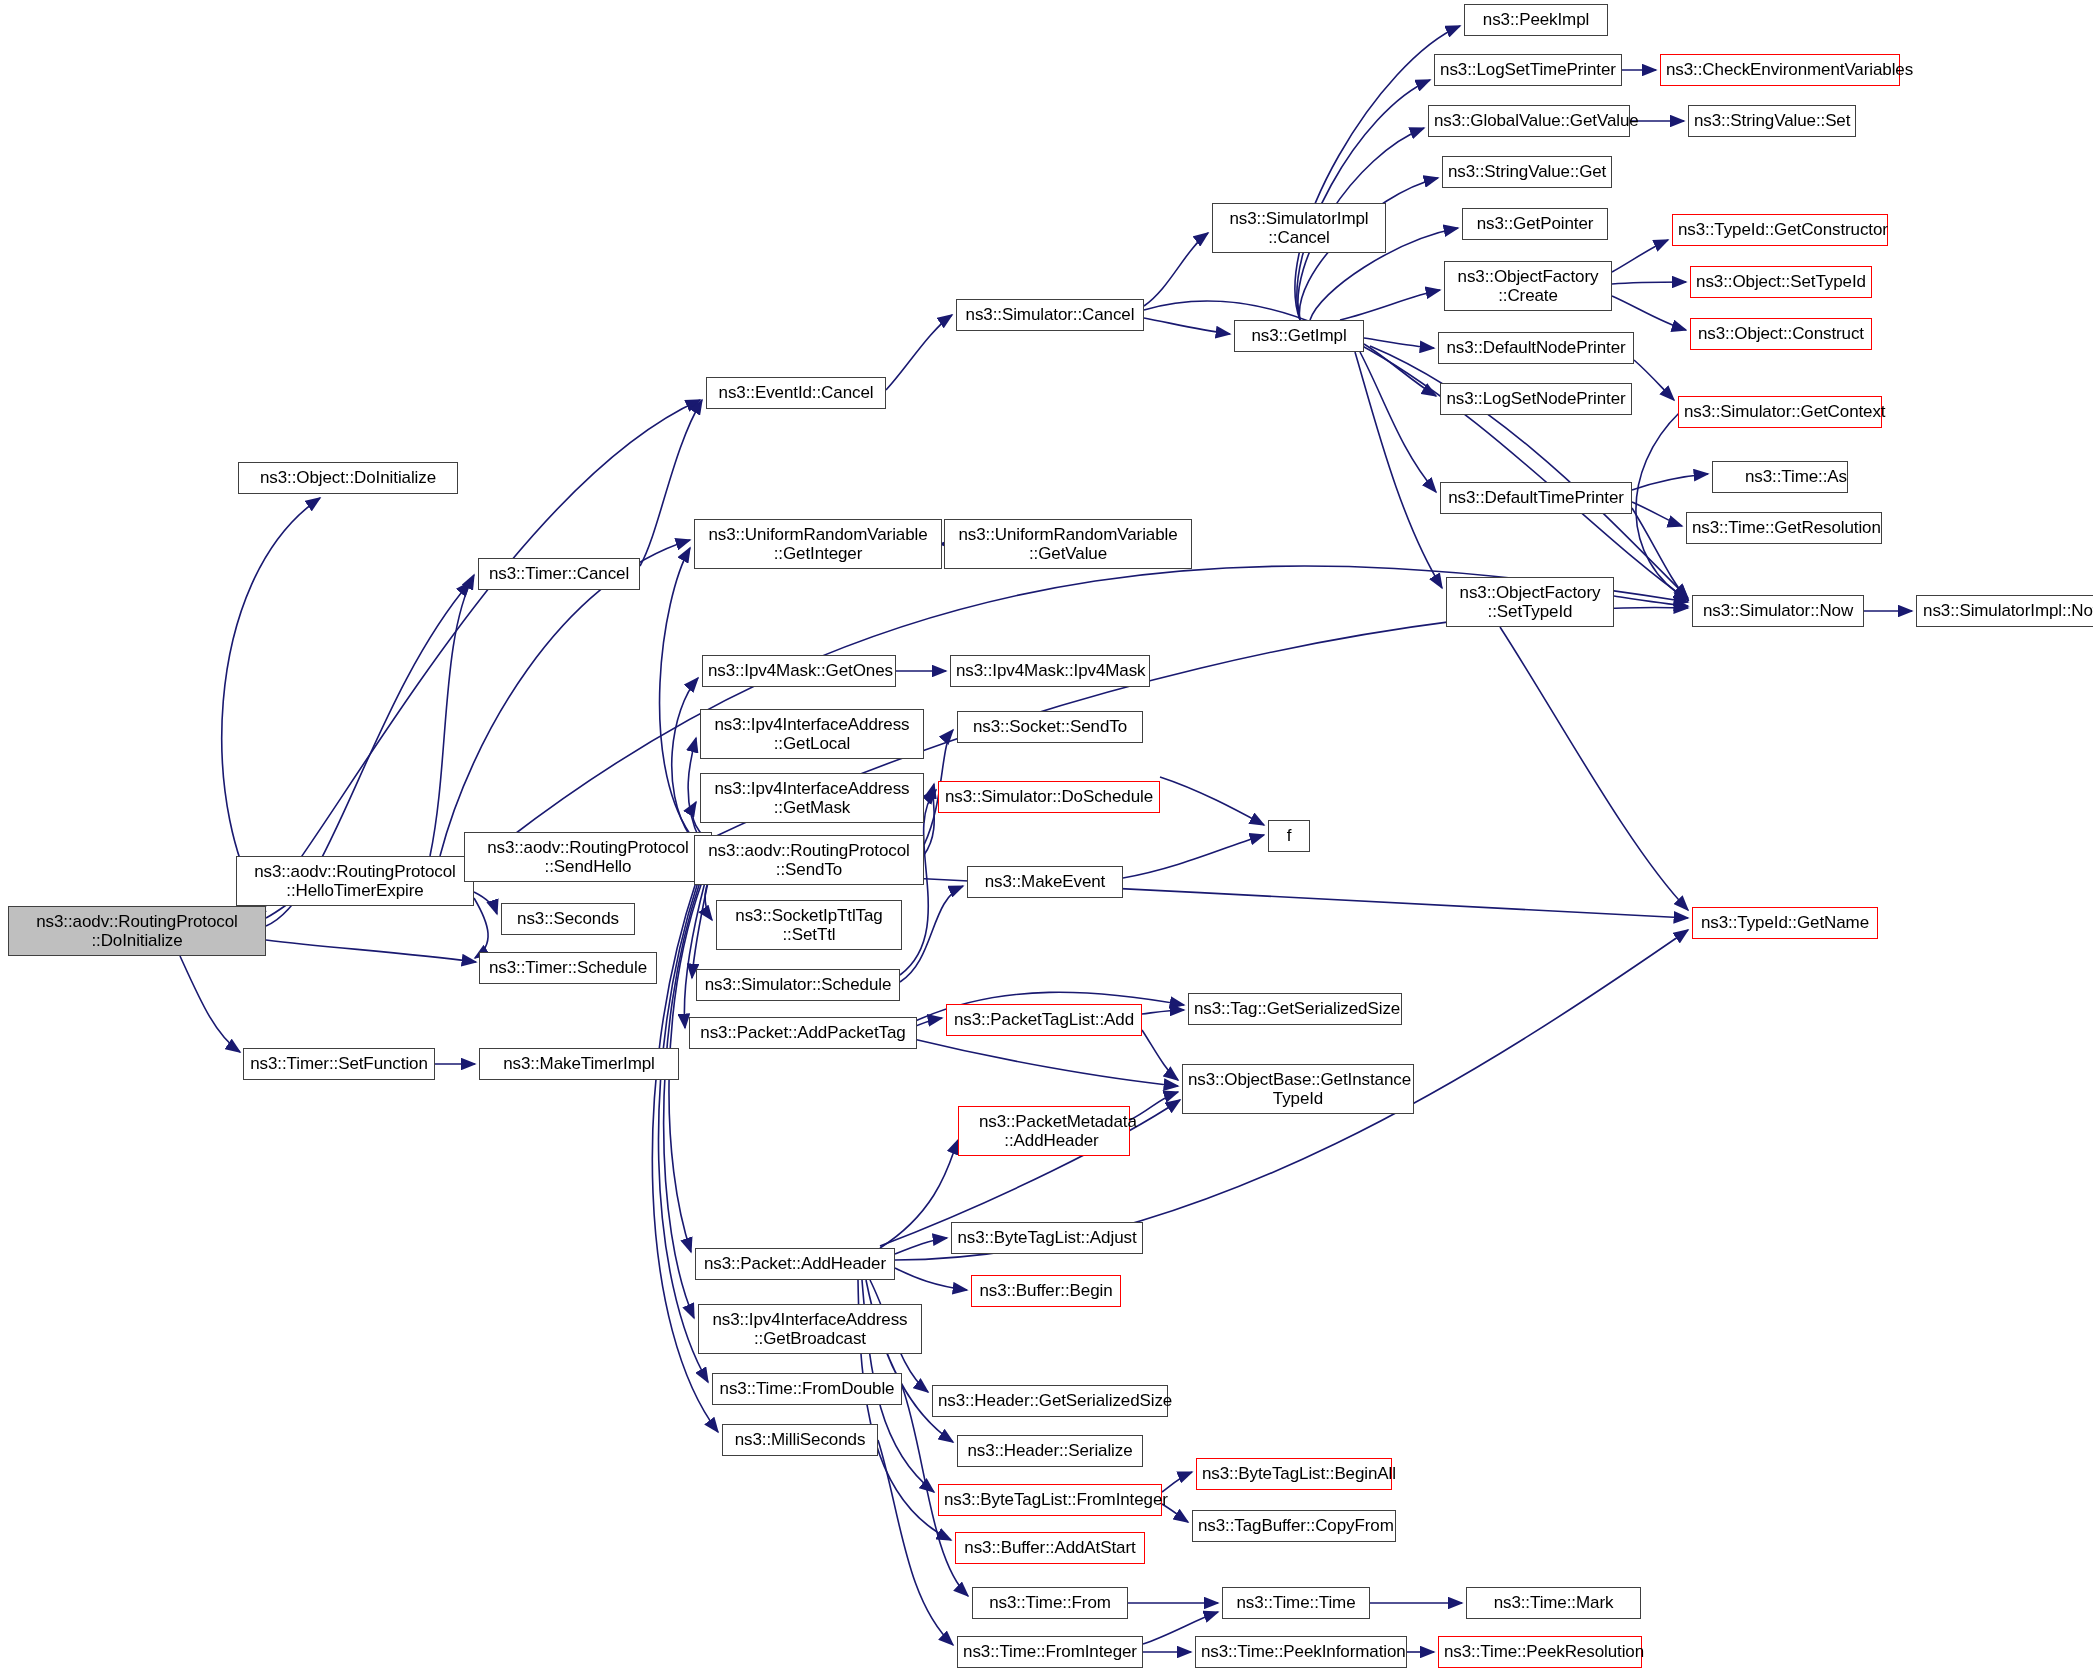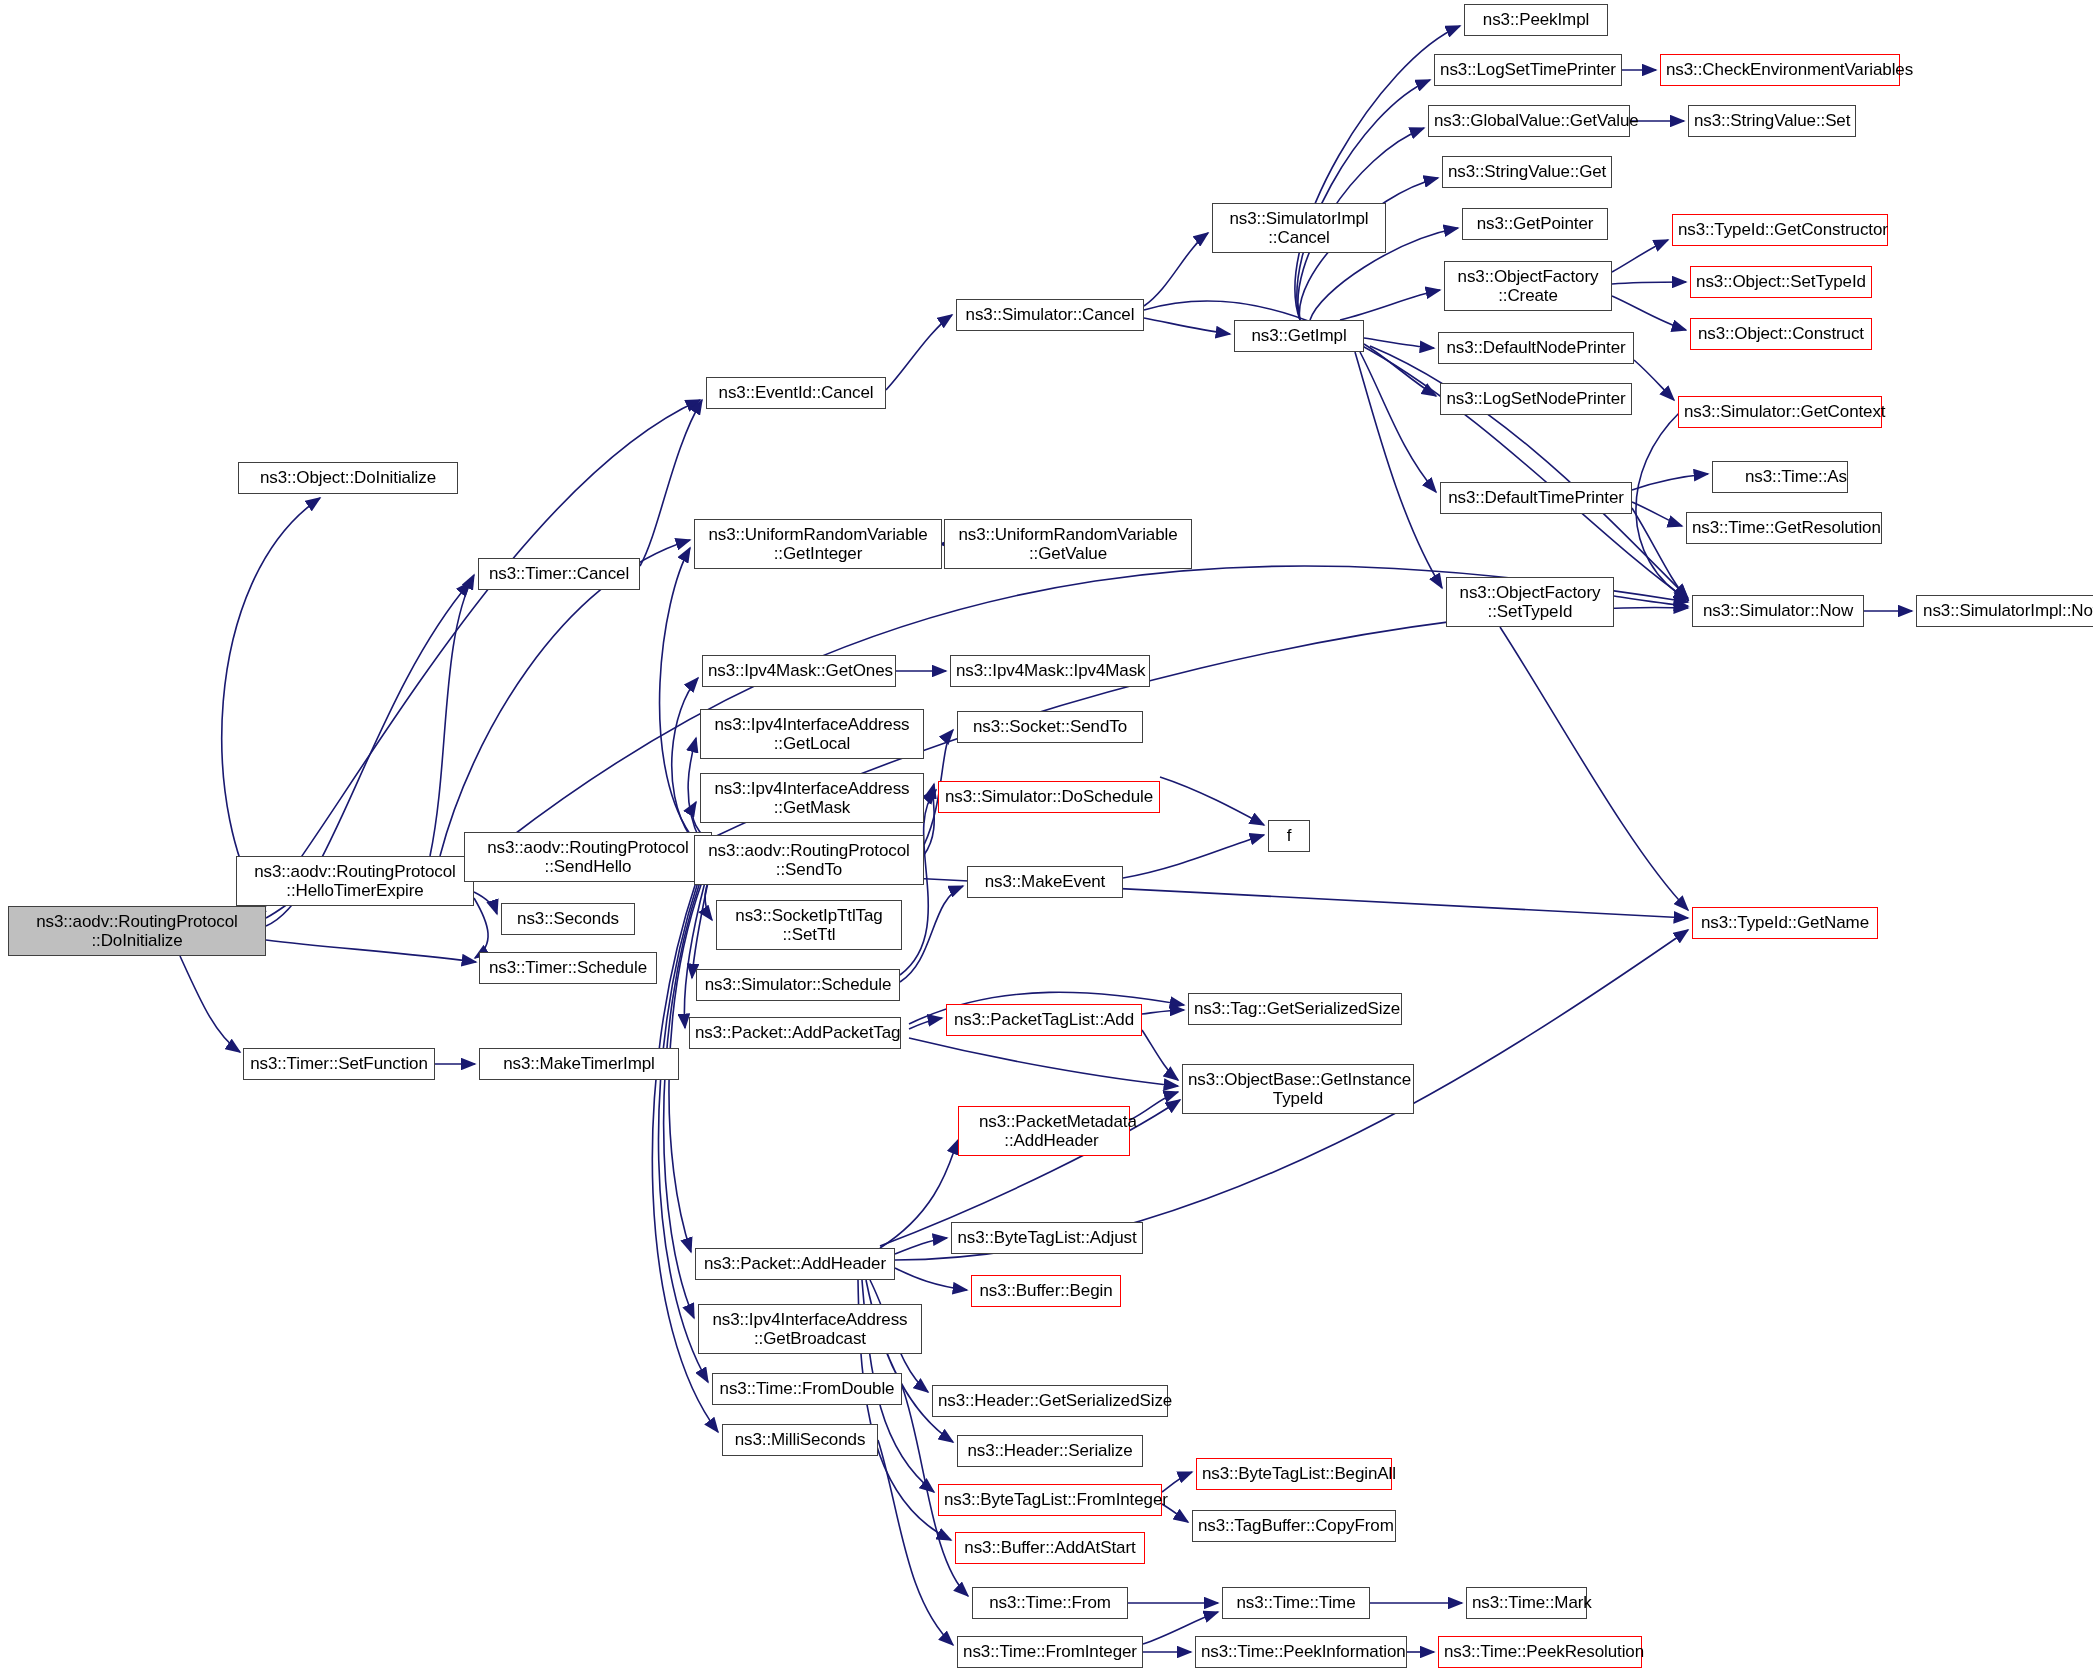--- a/index.html
+++ b/index.html
@@ -141,21 +141,21 @@
 ::GetMask</span></div>
       <div class="node" style="left: 694px; top: 835px; width: 230px; height: 50px;"><span>ns3::aodv::RoutingProtocol
 ::SendTo</span></div>
       <div class="node" style="left: 716px; top: 900px; width: 186px; height: 50px;"><span>ns3::SocketIpTtlTag
 ::SetTtl</span></div>
       <div class="node" style="left: 957px; top: 711px; width: 186px; height: 32px;"><span>ns3::Socket::SendTo</span></div>
       <div class="node red" style="left: 938px; top: 761px; width: 222px; height: 32px; margin-top: 20px;"><span>ns3::Simulator::DoSchedule</span></div>
       <div class="node" style="left: 967px; top: 866px; width: 156px; height: 32px;"><span>ns3::MakeEvent</span></div>
       <div class="node" style="left: 1268px; top: 820px; width: 42px; height: 32px;"><span>f</span></div>
       <div class="node" style="left: 696px; top: 969px; width: 204px; height: 32px;"><span>ns3::Simulator::Schedule</span></div>
-      <div class="node" style="left: 689px; top: 1017px; width: 212px; height: 32px;"><span>ns3::Packet::AddPacketTag</span></div>
+      <div class="node" style="left: 689px; top: 1017px; width: 228px; height: 32px;"><span>ns3::Packet::AddPacketTag</span></div>
       <div class="node red" style="left: 946px; top: 1004px; width: 196px; height: 32px;"><span>ns3::PacketTagList::Add</span></div>
       <div class="node" style="left: 1188px; top: 993px; width: 214px; height: 32px;"><span>ns3::Tag::GetSerializedSize</span></div>
       <div class="node" style="left: 1182px; top: 1064px; width: 232px; height: 50px;"><span>ns3::ObjectBase::GetInstance
 TypeId</span></div>
       <div class="node red" style="left: 958px; top: 1106px; width: 172px; height: 50px; padding-left: 20px;"><span>ns3::PacketMetadata
 ::AddHeader</span></div>
       <div class="node" style="left: 695px; top: 1248px; width: 200px; height: 32px;"><span>ns3::Packet::AddHeader</span></div>
       <div class="node" style="left: 951px; top: 1222px; width: 192px; height: 32px;"><span>ns3::ByteTagList::Adjust</span></div>
       <div class="node red" style="left: 971px; top: 1275px; width: 150px; height: 32px;"><span>ns3::Buffer::Begin</span></div>
       <div class="node" style="left: 698px; top: 1304px; width: 224px; height: 50px;"><span>ns3::Ipv4InterfaceAddress
@@ -163,21 +163,21 @@
       <div class="node" style="left: 712px; top: 1373px; width: 190px; height: 32px;"><span>ns3::Time::FromDouble</span></div>
       <div class="node" style="left: 722px; top: 1424px; width: 156px; height: 32px;"><span>ns3::MilliSeconds</span></div>
       <div class="node" style="left: 932px; top: 1385px; width: 236px; height: 32px;"><span>ns3::Header::GetSerializedSize</span></div>
       <div class="node" style="left: 957px; top: 1435px; width: 186px; height: 32px;"><span>ns3::Header::Serialize</span></div>
       <div class="node red" style="left: 938px; top: 1484px; width: 224px; height: 32px;"><span>ns3::ByteTagList::FromInteger</span></div>
       <div class="node red" style="left: 1196px; top: 1458px; width: 196px; height: 32px;"><span>ns3::ByteTagList::BeginAll</span></div>
       <div class="node" style="left: 1192px; top: 1510px; width: 204px; height: 32px;"><span>ns3::TagBuffer::CopyFrom</span></div>
       <div class="node red" style="left: 955px; top: 1532px; width: 190px; height: 32px;"><span>ns3::Buffer::AddAtStart</span></div>
       <div class="node" style="left: 972px; top: 1587px; width: 156px; height: 32px;"><span>ns3::Time::From</span></div>
       <div class="node" style="left: 1222px; top: 1587px; width: 148px; height: 32px;"><span>ns3::Time::Time</span></div>
-      <div class="node" style="left: 1466px; top: 1587px; width: 121px; height: 32px;"><span>ns3::Time::Mark</span></div>
+      <div class="node" style="left: 1466px; top: 1587px; width: 175px; height: 32px;"><span>ns3::Time::Mark</span></div>
       <div class="node" style="left: 957px; top: 1636px; width: 186px; height: 32px;"><span>ns3::Time::FromInteger</span></div>
       <div class="node" style="left: 1195px; top: 1636px; width: 212px; height: 32px;"><span>ns3::Time::PeekInformation</span></div>
       <div class="node red" style="left: 1438px; top: 1636px; width: 204px; height: 32px;"><span>ns3::Time::PeekResolution</span></div>
       <div class="node" style="left: 956px; top: 299px; width: 188px; height: 32px;"><span>ns3::Simulator::Cancel</span></div>
       <div class="node" style="left: 1212px; top: 203px; width: 174px; height: 50px;"><span>ns3::SimulatorImpl
 ::Cancel</span></div>
       <div class="node" style="left: 1234px; top: 320px; width: 130px; height: 32px;"><span>ns3::GetImpl</span></div>
       <div class="node" style="left: 1464px; top: 4px; width: 144px; height: 32px;"><span>ns3::PeekImpl</span></div>
       <div class="node" style="left: 1434px; top: 54px; width: 188px; height: 32px;"><span>ns3::LogSetTimePrinter</span></div>
       <div class="node red" style="left: 1660px; top: 54px; width: 240px; height: 32px;"><span>ns3::CheckEnvironmentVariables</span></div>

